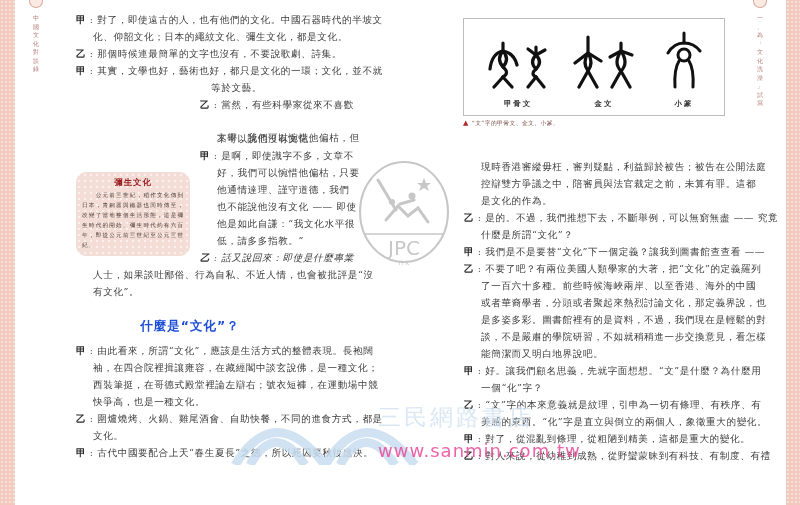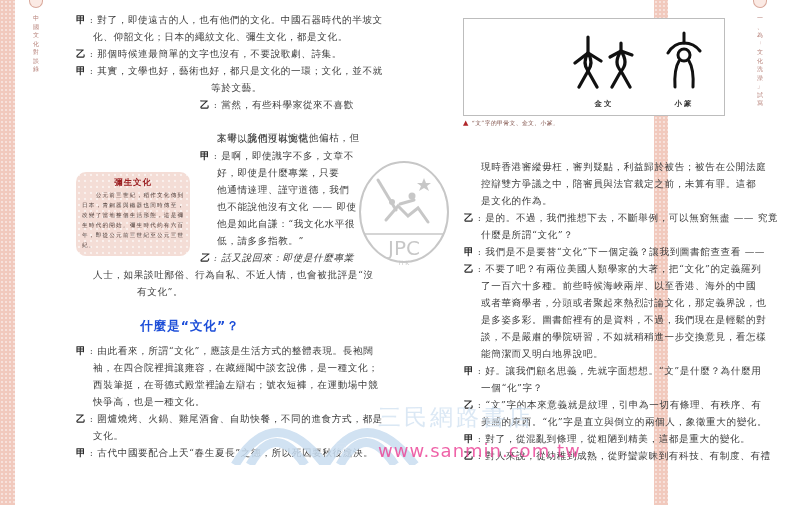--- a/index.html
+++ b/index.html
@@ -1,19 +1,19 @@
 <!DOCTYPE html>
 <html><head>
 <meta charset="utf-8">
 <style>
   * { box-sizing: border-box; margin: 0; padding: 0; }
   html, body { width: 800px; height: 505px; overflow: hidden; background: #ffffff; }
   body { position: relative; font-family: "DejaVu Serif", "Liberation Serif", serif; color: #3a3a3a; }
 
-  .spread { position: absolute; left: 0; top: 0; width: 668px; height: 505px; }
+  .spread { position: absolute; left: 0; top: 0; width: 800px; height: 505px; }
 
   .margin-strip {
     position: absolute; top: 0; width: 15px; height: 505px;
     background-color: #f1c9bd;
     background-image:
       radial-gradient(circle at 2px 2px, rgba(255,255,255,0.45) 1px, transparent 1.2px);
     background-size: 4px 4px;
   }
   .margin-strip.left { left: 0; }
   .margin-strip.right { right: 0; left: auto; width: 14px; }
@@ -130,28 +130,28 @@
   <div>
     <div class="line" style="left:76px;top:14px;"><span class="spk">甲</span><span class="sep"> : </span><span>對了，即使遠古的人，也有他們的文化。中國石器時代的半坡文</span></div>
     <div class="line" style="left:93px;top:31px;"><span>化、仰韶文化；日本的繩紋文化、彌生文化，都是文化。</span></div>
     <div class="line" style="left:76px;top:48px;"><span class="spk">乙</span><span class="sep"> : </span><span>那個時候連最簡單的文字也沒有，不要說歌劇、詩集。</span></div>
     <div class="line" style="left:76px;top:65px;"><span class="spk">甲</span><span class="sep"> : </span><span>其實，文學也好，藝術也好，都只是文化的一環；文化，並不就</span></div>
     <div class="line" style="left:211px;top:82px;"><span>等於文藝。</span></div>
     <div class="line" style="left:200px;top:99px;"><span class="spk">乙</span><span class="sep"> : </span><span>當然，有些科學家從來不喜歡</span></div>
     <div class="line" style="left:217px;top:132px;"><span>文學，我們可以惋惜他偏枯，但</span></div>
     <div class="line" style="left:217px;top:133px;"><span>不可以說他沒有文化。</span></div>
     <div class="line" style="left:200px;top:150px;"><span class="spk">甲</span><span class="sep"> : </span><span>是啊，即使識字不多，文章不</span></div>
-    <div class="line" style="left:217px;top:167px;"><span>好，即使是什麼專業，只要</span></div>
+    <div class="line" style="left:217px;top:167px;"><span>好，我們可以惋惜他偏枯，只要</span></div>
     <div class="line" style="left:217px;top:184px;"><span>他通情達理、謹守道德，我們</span></div>
     <div class="line" style="left:217px;top:201px;"><span>也不能說他沒有文化 —— 即使</span></div>
     <div class="line" style="left:217px;top:218px;"><span>他是如此自謙：“我文化水平很</span></div>
     <div class="line" style="left:217px;top:235px;"><span>低，請多多指教。”</span></div>
     <div class="line" style="left:200px;top:252px;font-style:italic;"><span class="spk">乙</span><span class="sep"> : </span><span>話又說回來：即使是什麼專業</span></div>
     <div class="line" style="left:93px;top:269px;"><span>人士，如果談吐鄙俗、行為自私、不近人情，也會被批評是“沒</span></div>
-    <div class="line" style="left:93px;top:286px;margin-left:44px;"><span>有文化”。</span></div>
+    <div class="line" style="left:93px;top:286px;"><span>有文化”。</span></div>
   </div>
 
 
   <div class="sidebox" style="left:76px;top:172px;height:84px;">
     <div class="title">彌生文化</div>
     <div class="body">　　公元前三世紀，稻作文化傳到日本，青銅器與鐵器也同時傳至，改變了當地整個生活形態，這是彌生時代的開始。彌生時代約有六百年，即從公元前三世紀至公元三世紀。</div>
   </div>
 
   <div class="section-title">什麼是“文化”？</div>
 
@@ -159,20 +159,45 @@
     <div class="line" style="left:76px;top:345px;"><span class="spk">甲</span><span class="sep"> : </span><span>由此看來，所謂“文化”，應該是生活方式的整體表現。長袍闊</span></div>
     <div class="line" style="left:93px;top:362px;"><span>袖，在四合院裡揖讓雍容，在藏經閣中談玄說佛，是一種文化；</span></div>
     <div class="line" style="left:93px;top:379px;"><span>西裝筆挺，在哥德式殿堂裡論左辯右；號衣短褲，在運動場中競</span></div>
     <div class="line" style="left:93px;top:396px;"><span>快爭高，也是一種文化。</span></div>
     <div class="line" style="left:76px;top:413px;"><span class="spk">乙</span><span class="sep"> : </span><span>圍爐燒烤、火鍋、雞尾酒會、自助快餐，不同的進食方式，都是</span></div>
     <div class="line" style="left:93px;top:430px;"><span>文化。</span></div>
     <div class="line" style="left:76px;top:447px;"><span class="spk">甲</span><span class="sep"> : </span><span>古代中國要配合上天“春生夏長”之德，所以死囚要秋後處決。</span></div>
   </div>
 
   <div class="script-box">
+    <div class="glyph-group" style="left:14px;width:80px;">
+      <div class="glyph-row">
+        <svg width="32" height="50" viewBox="0 0 32 50">
+          <g fill="none" stroke="#111" stroke-width="3.2" stroke-linecap="round">
+            <path d="M16 4 L16 12"></path>
+              <path d="M3 30 Q5 14 16 12 Q27 14 30 26"></path>
+            <path d="M16 12 Q9 20 16 28 Q23 34 16 38"></path>
+              <path d="M16 12 Q23 20 16 28"></path>
+            <path d="M16 38 L7 48"></path>
+              <path d="M16 38 L25 48"></path>
+          </g>
+        </svg>
+        <svg width="26" height="50" viewBox="0 0 26 50">
+          <g fill="none" stroke="#111" stroke-width="3.2" stroke-linecap="round">
+            <path d="M5 10 L13 16 L22 11"></path>
+              <path d="M13 8 L13 16"></path>
+            <path d="M13 16 Q6 23 13 30 Q20 23 13 16"></path>
+              <path d="M13 30 Q7 35 13 38"></path>
+            <path d="M13 38 L5 48"></path>
+              <path d="M13 38 L21 48"></path>
+          </g>
+        </svg>
+      </div>
+      <div class="glyph-label">甲骨文</div>
+    </div>
     <div class="glyph-group" style="left:188px;width:64px;">
       <div class="glyph-row">
         <svg width="36" height="58" viewBox="0 0 36 58">
           <g fill="none" stroke="#111" stroke-width="3" stroke-linecap="round">
             <path d="M18 2 L18 12"></path>
               <path d="M2 22 Q8 12 18 12 Q28 12 34 20"></path>
             <circle cx="18" cy="24" r="6"></circle>
             <path d="M13 30 Q8 38 9 56"></path>
               <path d="M23 30 Q28 38 27 56"></path>
           </g>

